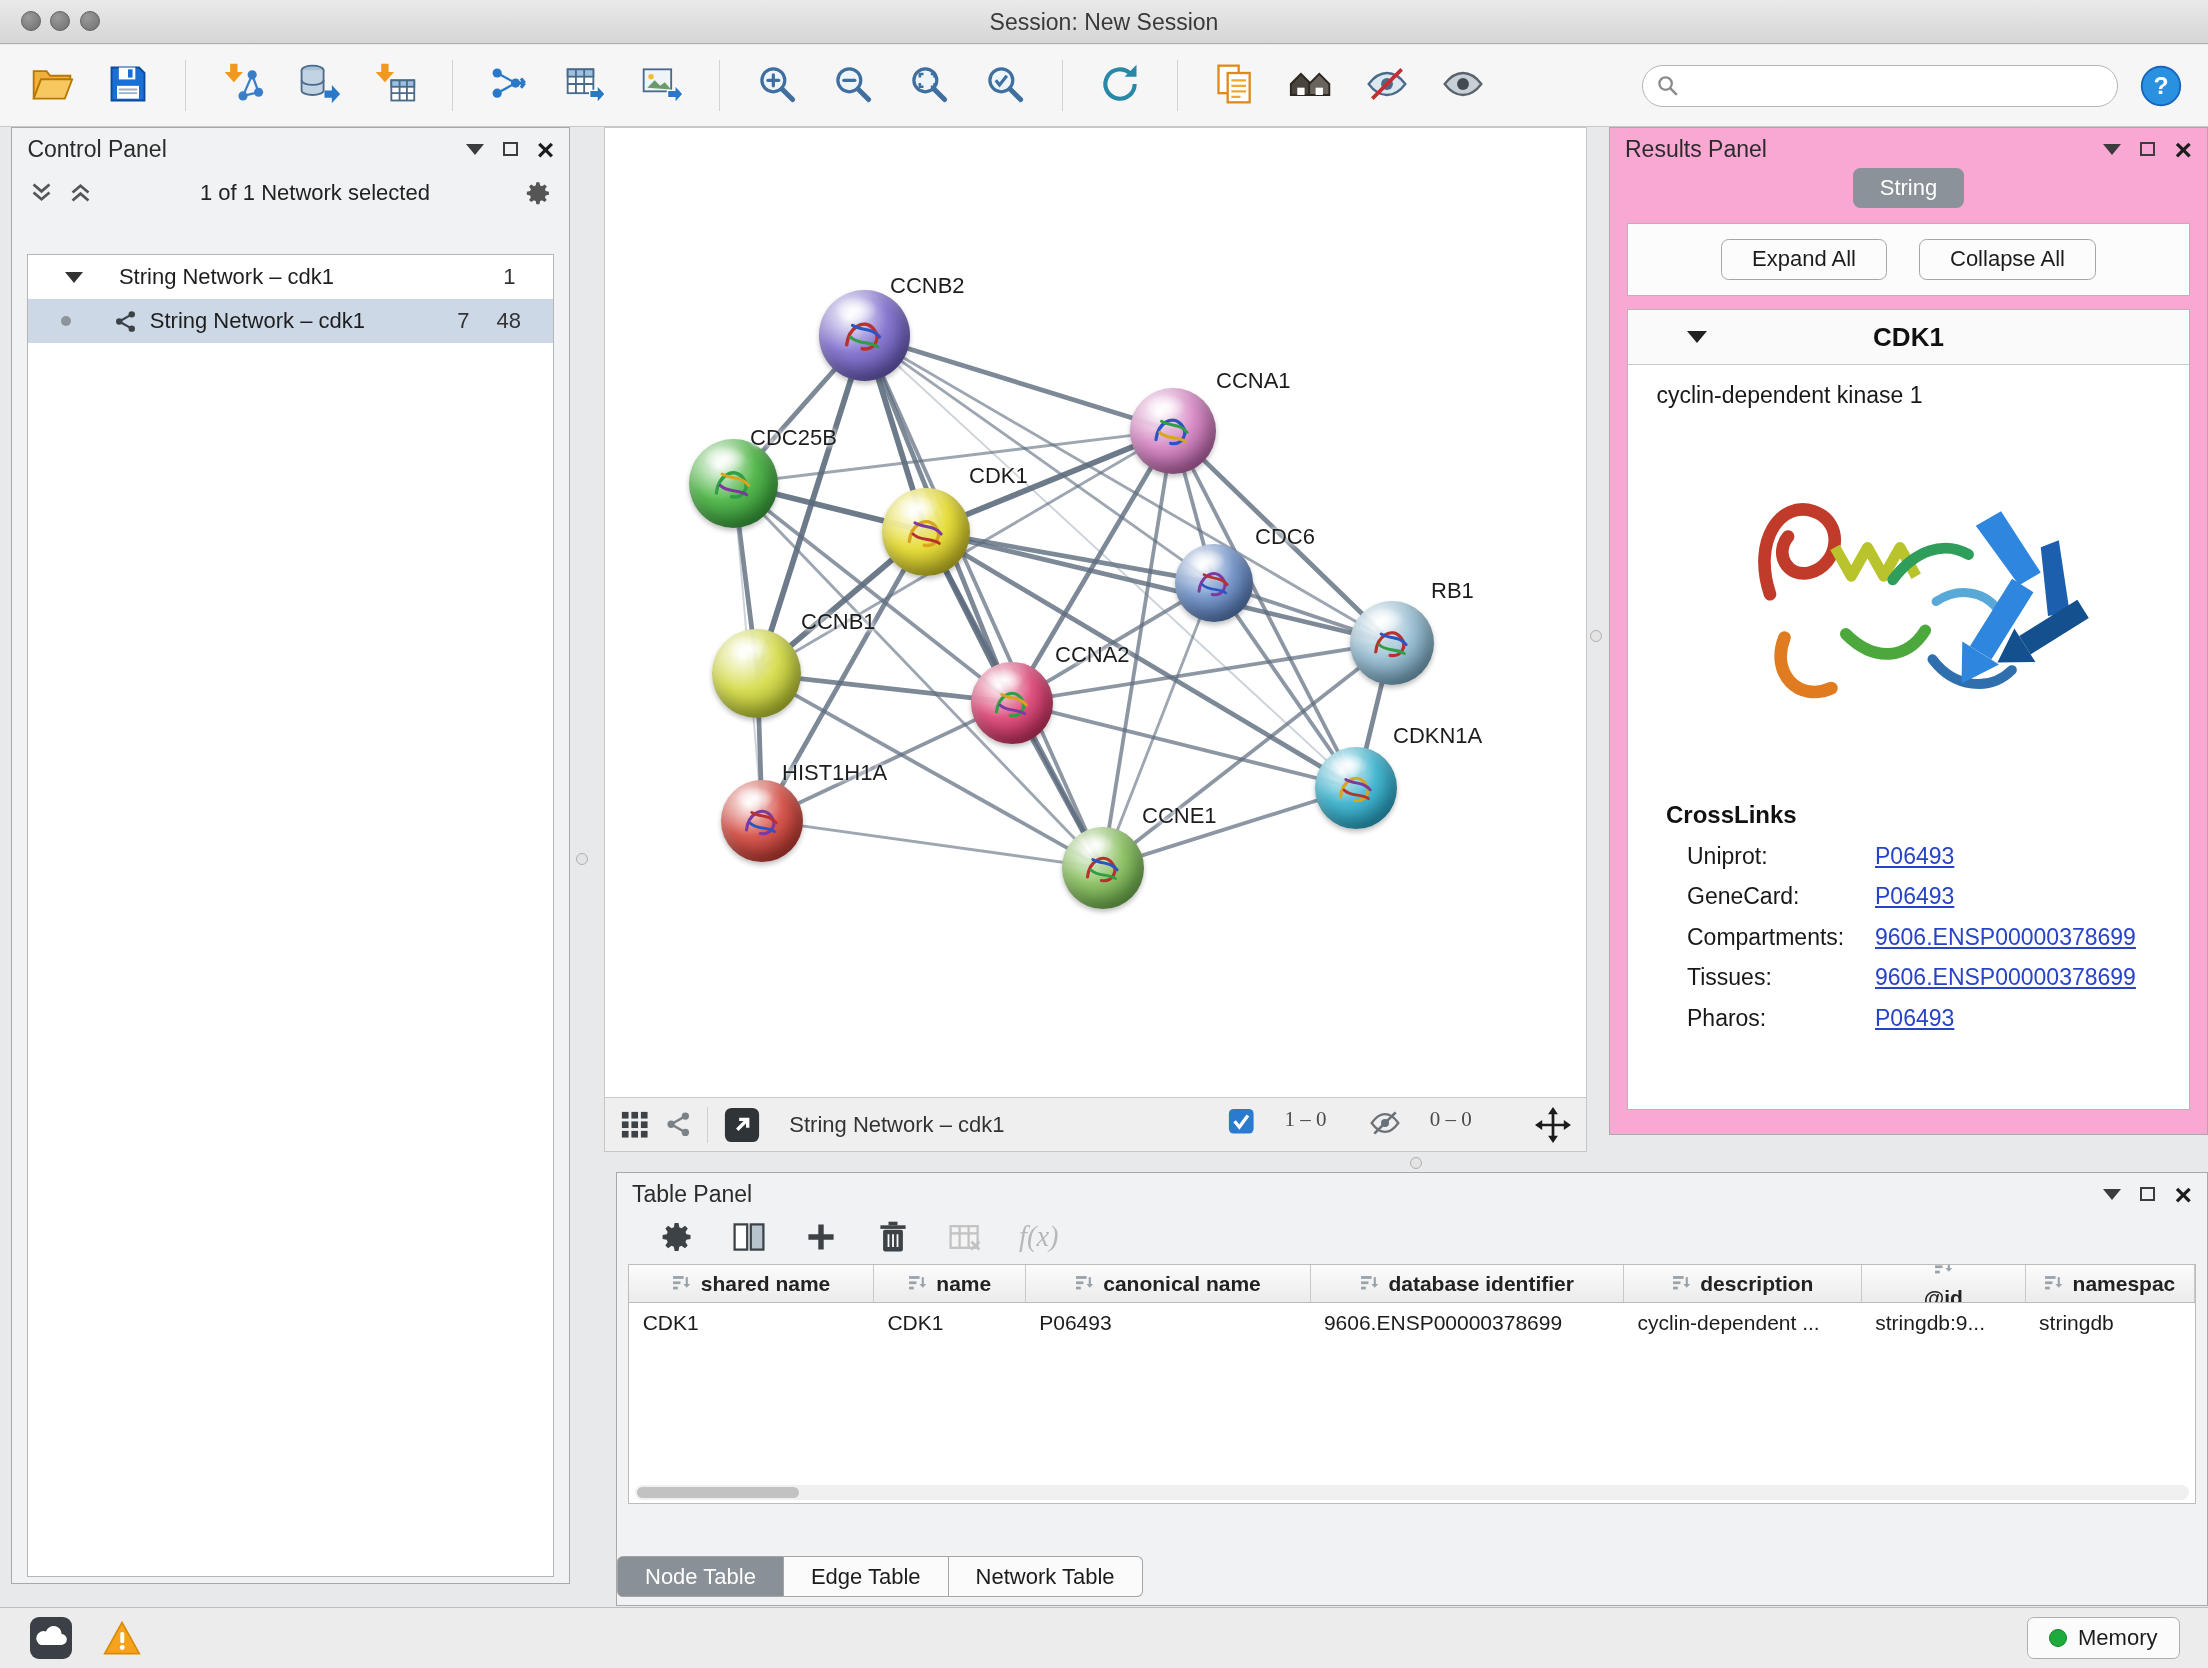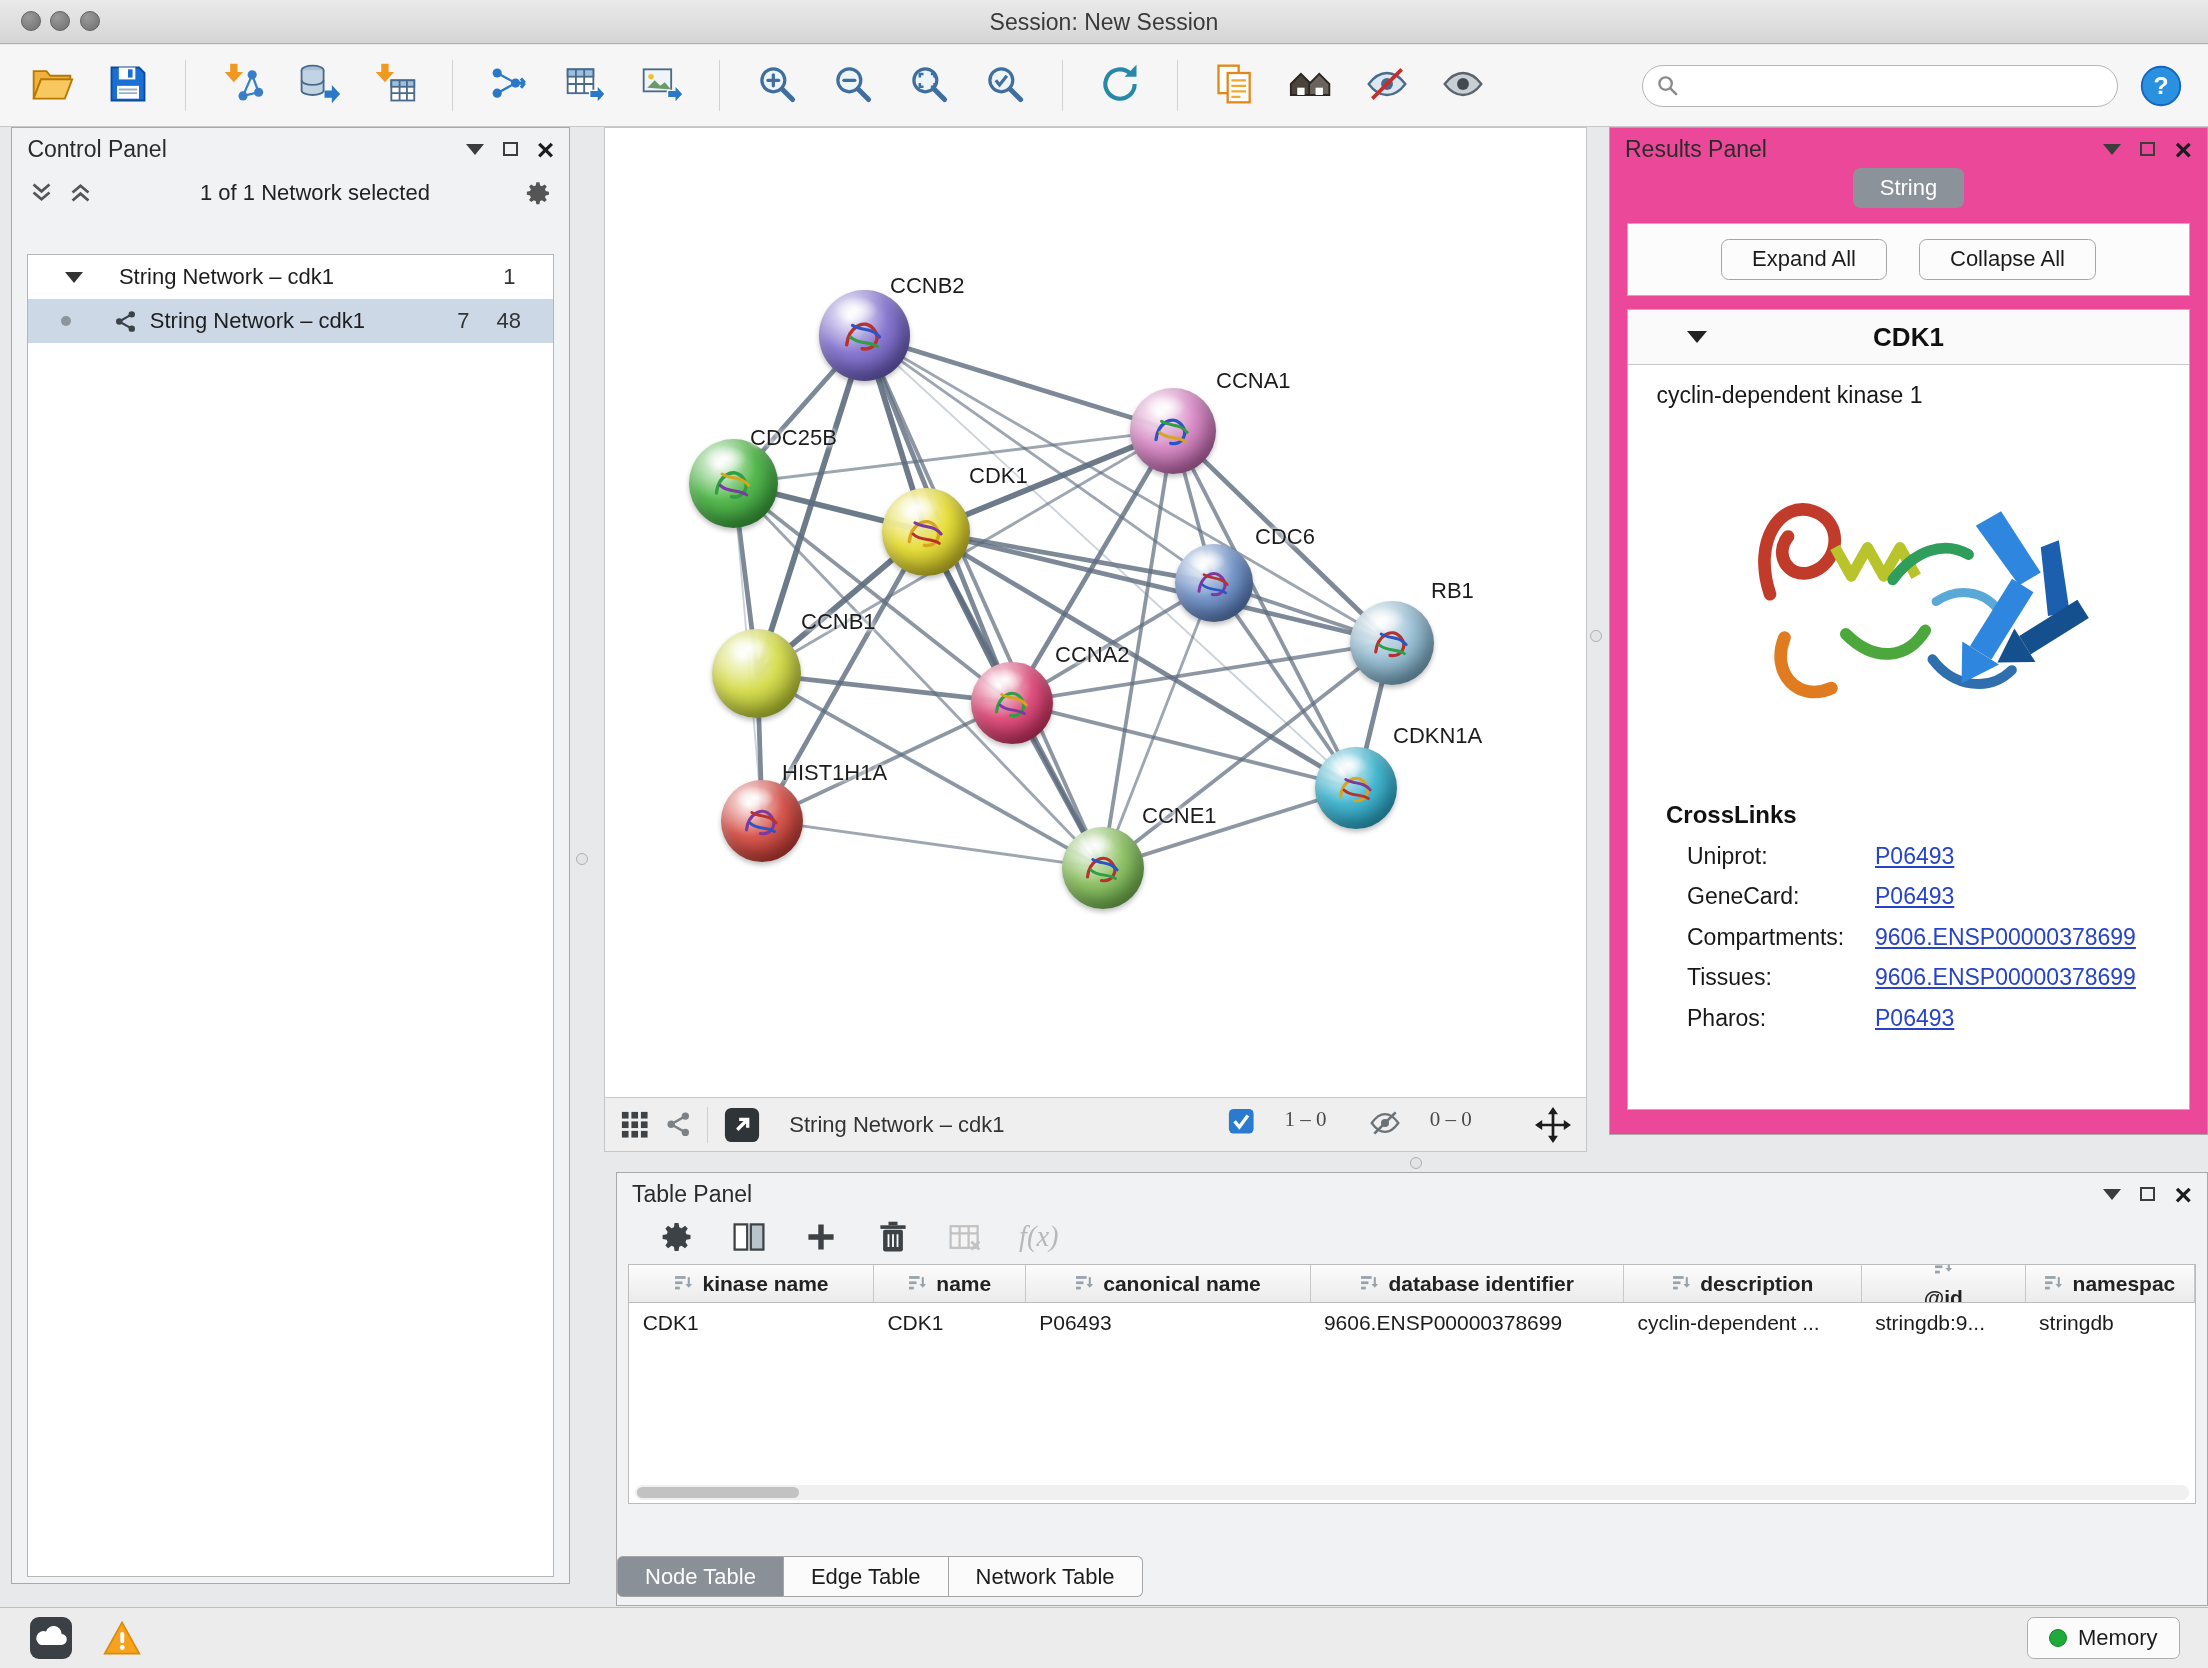--- a/index.html
+++ b/index.html
@@ -85,21 +85,21 @@
   .canvas-footer{ position:absolute; left:0; right:0; bottom:0; height:54px; background:#efefef;
     border-top:1px solid #c9c9c9; display:flex; align-items:center; padding:0 15px; gap:15px;}
   .cf-sep{ width:1px; height:36px; background:#cfcfcf;}
   .cf-name{ font-size:22px; color:#333; margin-left:13.3px;}
   .cf-right{ margin-left:auto; display:flex; align-items:flex-start; gap:29px;font-family:Liberation Serif, serif;}
   .cf-count{ font-size:21px; color:#4a4a4a; margin-right:13.3px;}
   .grid-i{ color:#3c4246;} .share-i{ color:#7a8288;} .eye-i{ color:#6a7278;}
 
   
   .results-panel{ position:absolute; left:1609px; top:127px; width:599px; height:1008px;
-    background:#ec4899; border:1px solid #a9a9a9;}
+    background:#f9a8d4; border:1px solid #a9a9a9;}
   .string-chip{ margin:3.8px auto 0; width:fit-content; background:#8c9299; color:#fff;
     font-size:22px; padding:6.7px 27px; border-radius:7.6px;}
   .expand-box{ margin:15px 17px 0; border:1px solid #b5b5b5; background:#fcfcfc;
     padding:15px 0; display:flex; justify-content:center; gap:32px;}
   .rp-btn{ background:#fcfcfc; border:1px solid #a5a5a5; border-radius:7.6px; font-size:22px;
     padding:6.7px 30px; color:#1c1c1c; font-family:inherit;}
   .gene-box{ margin:13.3px 17px 0; border:1px solid #b5b5b5; background:#fff; height:801px; overflow:hidden; position:relative;}
   .gene-header{ height:55px; border-bottom:1px solid #c8c8c8; background:#fafafa;
     display:flex; align-items:center; position:relative;}
   .gene-caret{ position:absolute; left:59px; top:21px; width:0; height:0;
@@ -636,21 +636,21 @@
   <div class="tp-table">
     <div class="tp-thead">
         <div class="th" style="width: 245px;">
           <span class="i20"><svg viewBox="0 0 18 18">
               <rect x="1" y="2" width="10" height="2.6" fill="#98a2aa"></rect>
               <rect x="1" y="7" width="7" height="2.6" fill="#98a2aa"></rect>
               <rect x="1" y="12" width="4.5" height="2.6" fill="#98a2aa"></rect>
               <path d="M14 3v7" stroke="#98a2aa" stroke-width="2"></path>
               <path d="M10.8 9.5 14 13l3.2-3.5z" fill="#98a2aa"></path>
             </svg></span>
-          <span>kinase name</span>
+          <span>shared name</span>
         </div>
         <div class="th" style="width: 152px;">
           <span class="i20"><svg viewBox="0 0 18 18">
               <rect x="1" y="2" width="10" height="2.6" fill="#98a2aa"></rect>
               <rect x="1" y="7" width="7" height="2.6" fill="#98a2aa"></rect>
               <rect x="1" y="12" width="4.5" height="2.6" fill="#98a2aa"></rect>
               <path d="M14 3v7" stroke="#98a2aa" stroke-width="2"></path>
               <path d="M10.8 9.5 14 13l3.2-3.5z" fill="#98a2aa"></path>
             </svg></span>
           <span>name</span>

